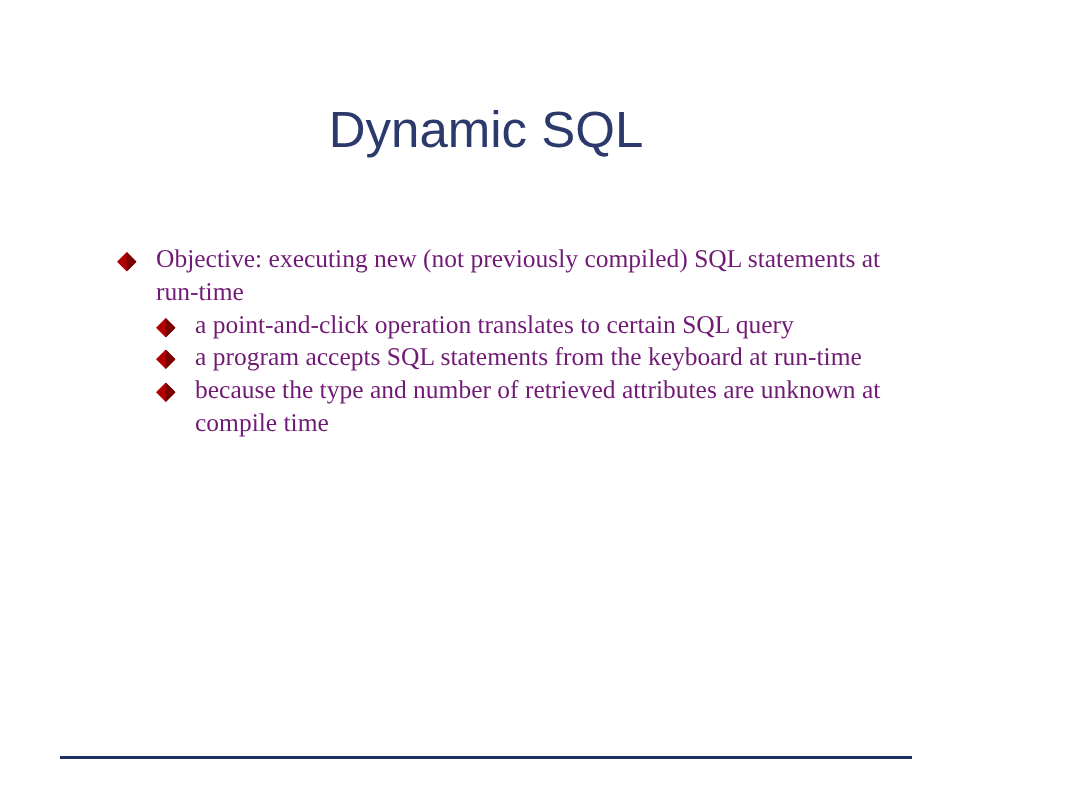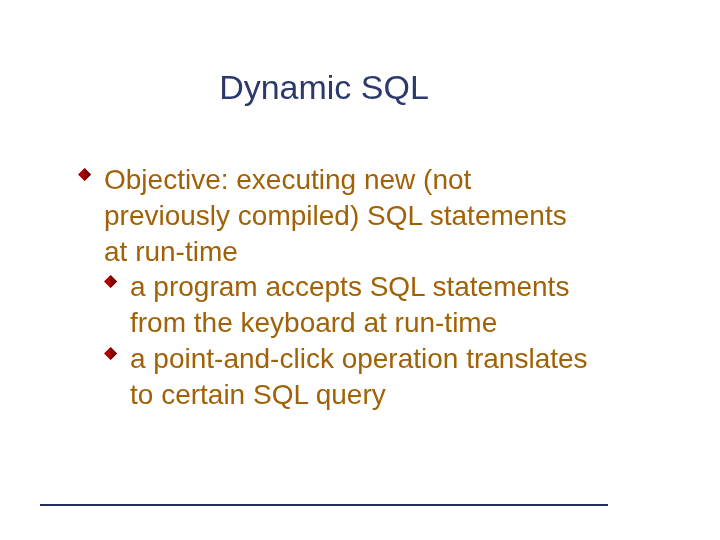--- a/index.html
+++ b/index.html
@@ -26,23 +26,24 @@
     text-align: center;
     font-size: 34px;
     color: #2b3a6b;
     font-weight: 400;
   }
   .body {
     position: absolute;
     top: 142px;
     left: 78px;
     right: 60px;
-    color: #a16207;
-    font-size: 28px;
+    color: #701a75;
+    font-size: 17px;
     line-height: 1.28;
+    font-family: Liberation Serif, serif;
   }
   .lvl1 {
     position: relative;
     padding-left: 26px;
     margin-bottom: 0;
   }
   .lvl1 .bullet-icon {
     position: absolute;
     left: 0;
     top: 6px;
@@ -91,32 +92,41 @@
       <span>Objective: executing new (not previously compiled) SQL statements at run-time</span>
     </div>
 
     <div class="lvl2">
       <span class="bullet-icon">
         <svg class="diamond" viewBox="0 0 10 10">
             <polygon points="5,0 10,5 5,10 0,5" fill="#b00000"></polygon>
             <polygon points="5,0 10,5 5,10" fill="#7a0000"></polygon>
           </svg>
       </span>
-      <span>a program accepts SQL statements from the keyboard at run-time</span>
+      <span>a point-and-click operation translates to certain SQL query</span>
     </div>
 
     <div class="lvl2">
       <span class="bullet-icon">
         <svg class="diamond" viewBox="0 0 10 10">
             <polygon points="5,0 10,5 5,10 0,5" fill="#b00000"></polygon>
             <polygon points="5,0 10,5 5,10" fill="#7a0000"></polygon>
           </svg>
       </span>
-      <span>a point-and-click operation translates to certain SQL query</span>
+      <span>a program accepts SQL statements from the keyboard at run-time</span>
     </div>
 
 
+    <div class="lvl2">
+      <span class="bullet-icon">
+        <svg class="diamond" viewBox="0 0 10 10">
+            <polygon points="5,0 10,5 5,10 0,5" fill="#b00000"></polygon>
+            <polygon points="5,0 10,5 5,10" fill="#7a0000"></polygon>
+          </svg>
+      </span>
+      <span>because the type and number of retrieved attributes are unknown at compile time</span>
+    </div>
 
   </div>
 
   <div class="hr"></div>
 
 </div>
 
 </body></html>

